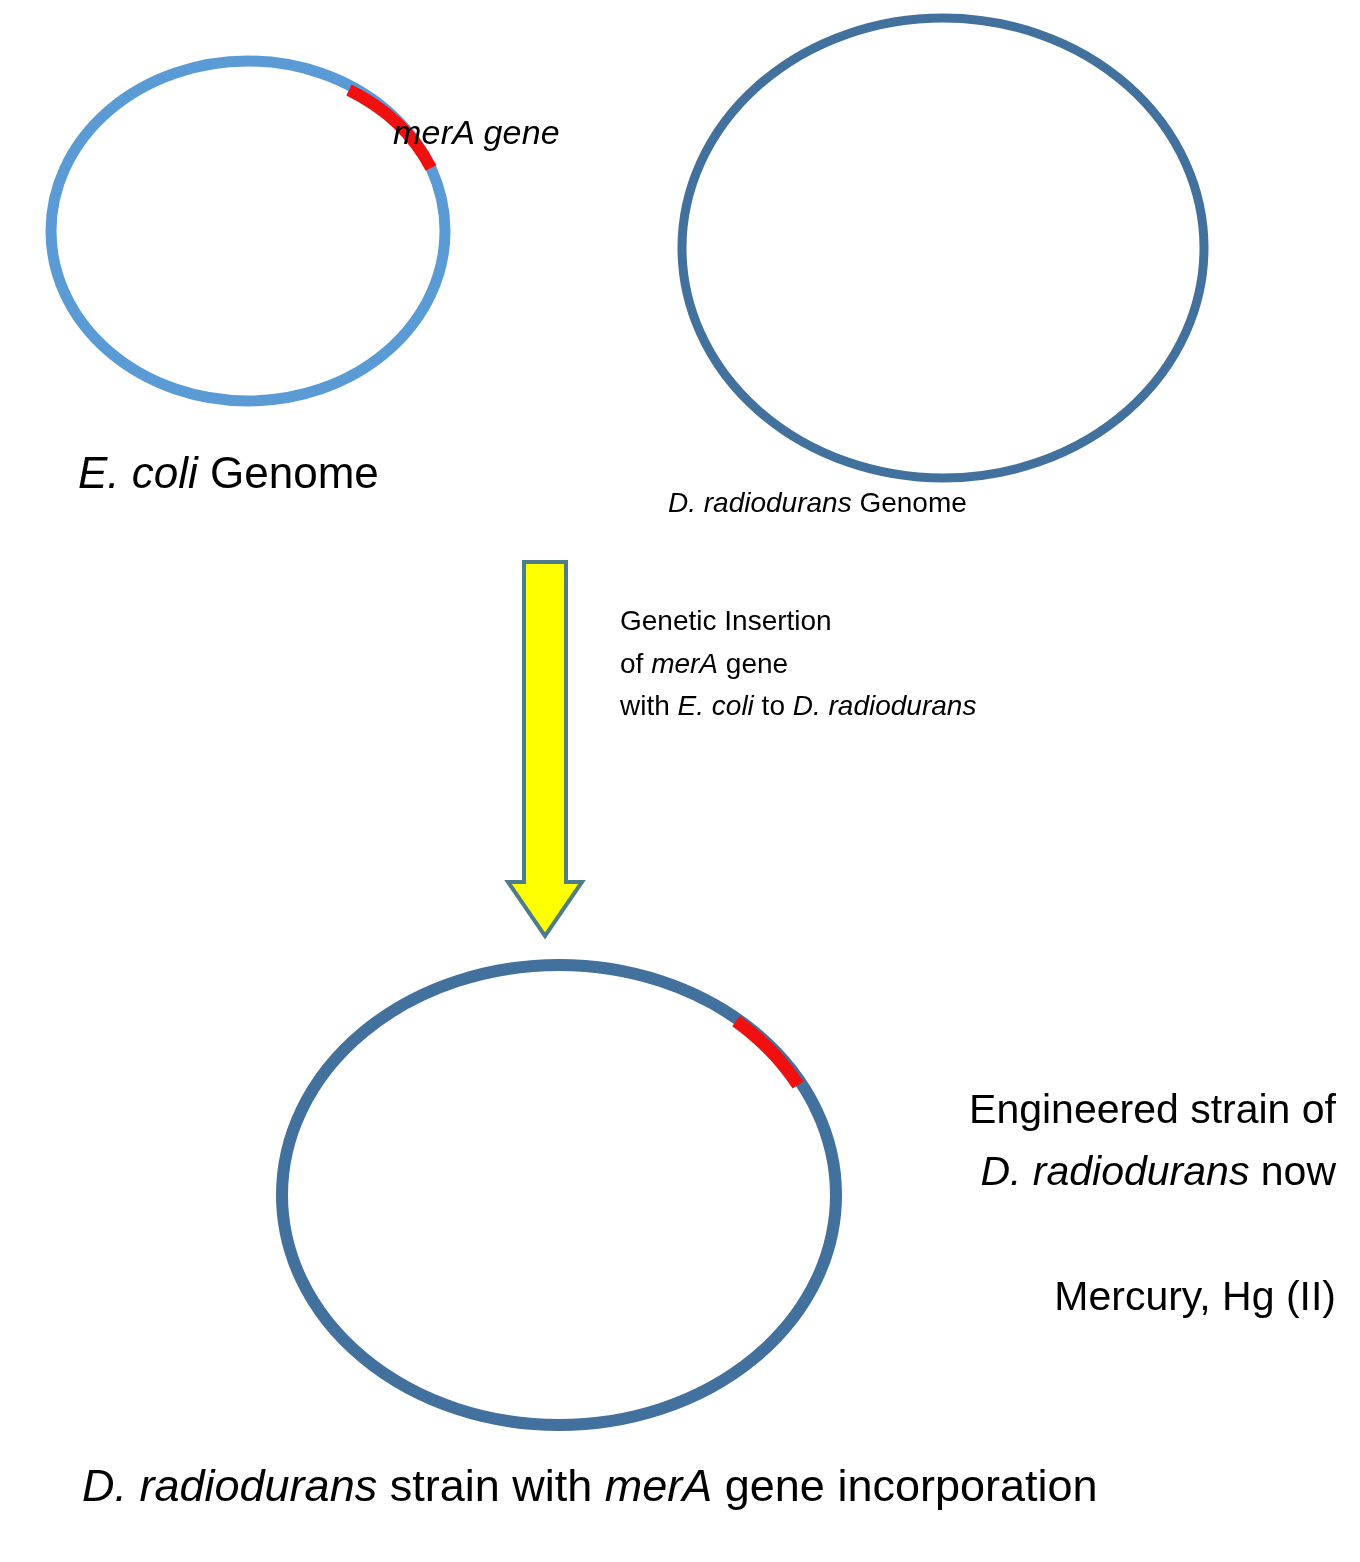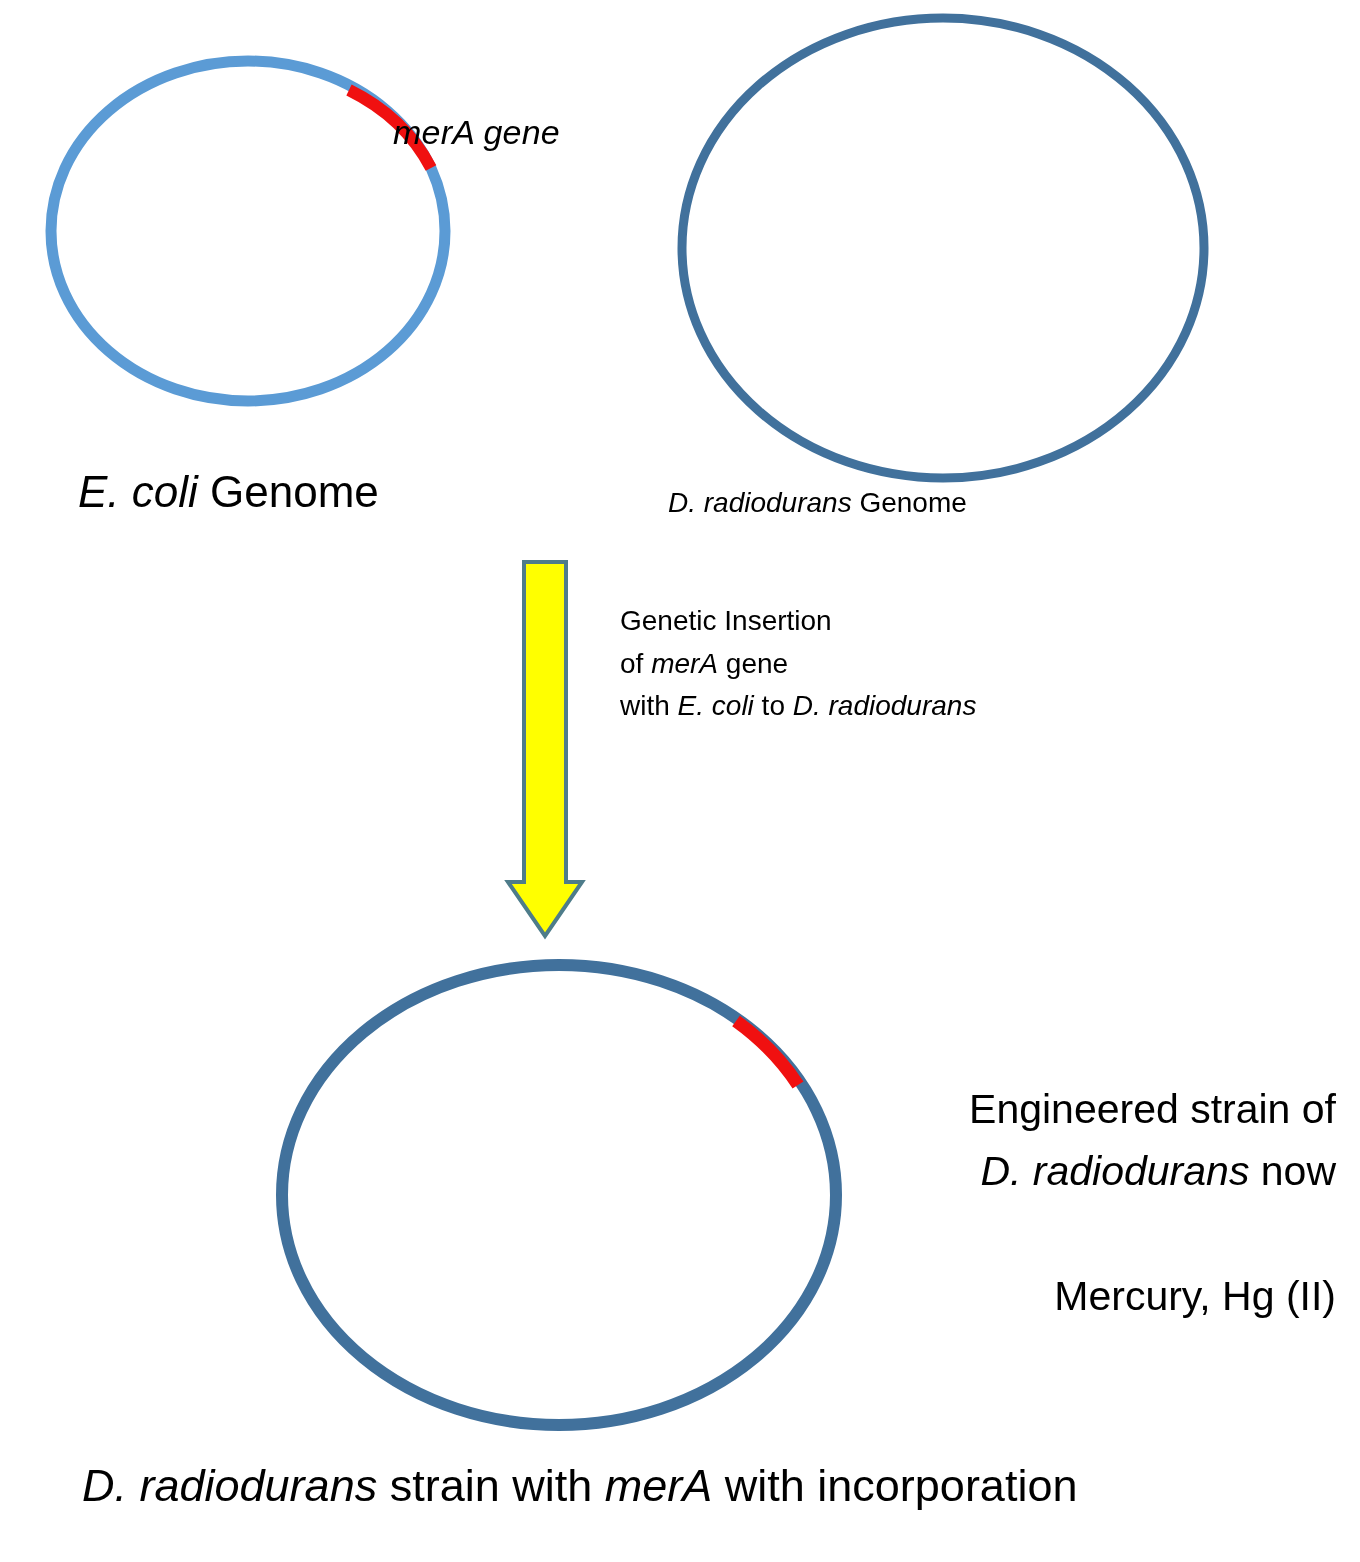--- a/index.html
+++ b/index.html
@@ -42,21 +42,21 @@
     left: 393px;
     top: 68px;
     font-size: 34px;
     font-style: italic;
     font-weight: 400;
     letter-spacing: 0.2px;
     margin-top: 43px;
   }
   #label-ecoli-genome {
     left: 78px;
-    top: 464px;
+    top: 445px;
     font-size: 44px;
   }
   #label-drad-genome {
     left: 668px;
     top: 485px;
     font-size: 28px;
   }
   #text-insertion {
     left: 620px;
     top: 600px;
@@ -115,15 +115,15 @@
   <div class="txt" id="label-mera-gene">merA gene</div>
 
   <div class="txt" id="label-ecoli-genome"><span class="it">E. coli</span><span> Genome</span></div>
 
   <div class="txt" id="label-drad-genome"><span class="it">D. radiodurans</span><span> Genome</span></div>
 
   <div class="txt" id="text-insertion"><span>Genetic Insertion</span><br><span>of </span><span class="it">merA</span><span> gene</span><br><span>with </span><span class="it">E. coli</span><span> to </span><span class="it">D. radiodurans</span></div>
 
   <div class="txt" id="text-engineered"><span>Engineered strain of</span><br><span class="it">D. radiodurans</span><span> now</span><br><br><span>Mercury, Hg (II)</span></div>
 
-  <div class="txt" id="caption-bottom"><span class="it">D. radiodurans</span><span> strain with </span><span class="it">merA</span><span> with incorporation</span></div>
+  <div class="txt" id="caption-bottom"><span class="it">D. radiodurans</span><span> strain with </span><span class="it">merA</span><span> gene incorporation</span></div>
 
 </div>
 
 </body></html>

